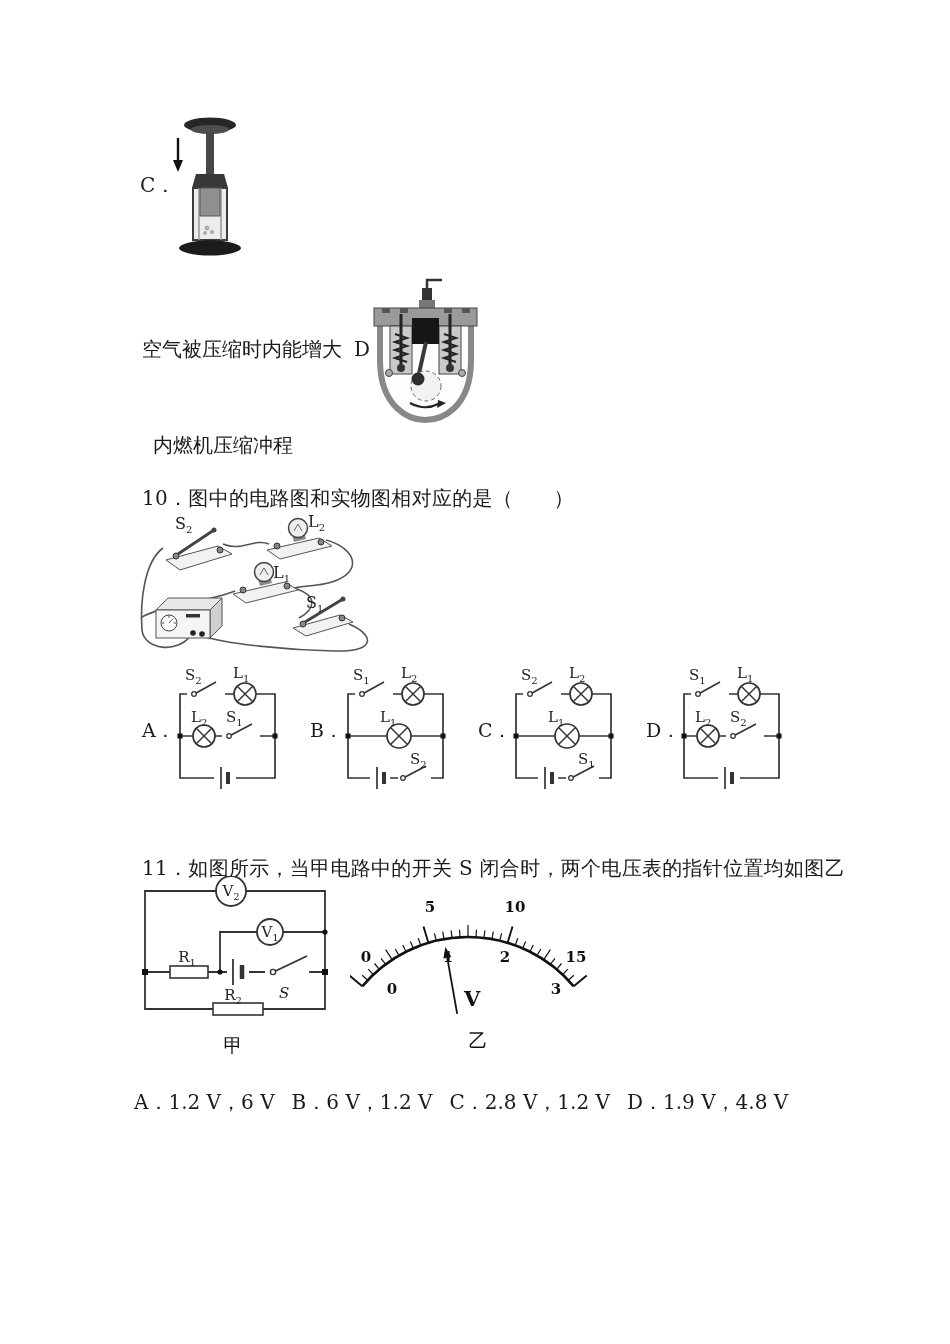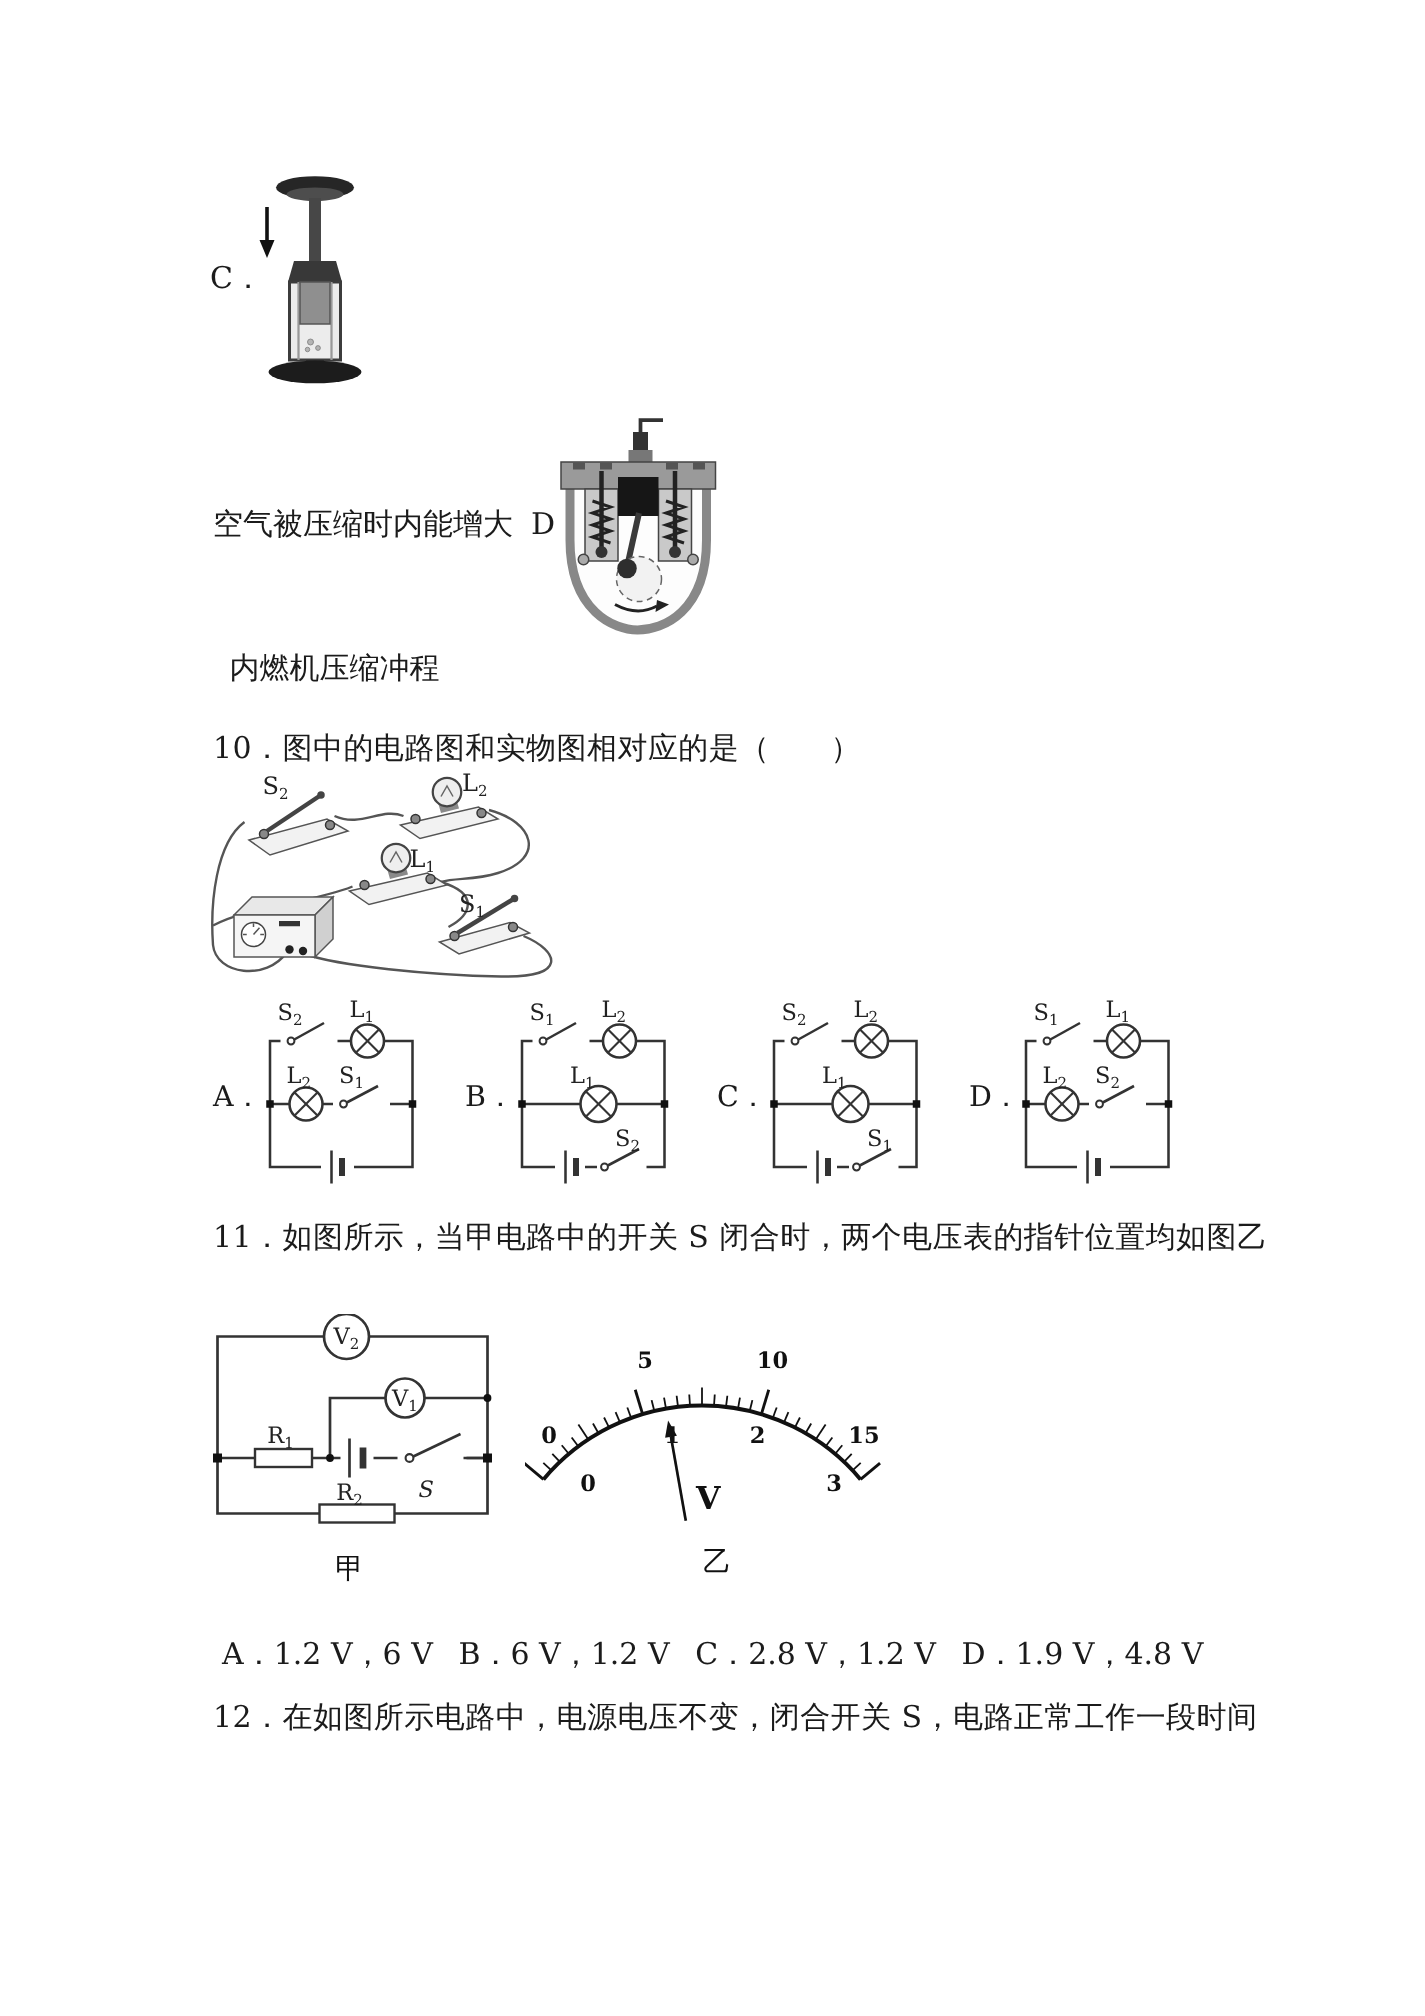--- a/index.html
+++ b/index.html
@@ -285,21 +285,21 @@
         <g>
           <line x1="51" y1="101" x2="51" y2="123" stroke="#333" stroke-width="1.7"></line>
           <line x1="58" y1="106" x2="58" y2="118" stroke="#333" stroke-width="4"></line>
         </g>
         <rect x="7.5" y="67.5" width="5" height="5" fill="#111"></rect>
         <rect x="102.5" y="67.5" width="5" height="5" fill="#111"></rect>
       </svg>
     </div>
   </div>
 
-<div class="abs qtext" style="left:142px;top:806px">
+<div class="abs qtext" style="left:142px;top:850px">
   <div>11．如图所示，当甲电路中的开关 S 闭合时，两个电压表的指针位置均如图乙</div>
 </div>
 
 <svg class="abs" style="left:133px;top:876px" width="200" height="180" viewBox="0 0 200 180">
   <path d="M12,15 H192 V133 H12 Z" fill="none" stroke="#333" stroke-width="1.8"></path>
   <line x1="12" y1="96" x2="192" y2="96" stroke="#333" stroke-width="1.8"></line>
   <path d="M87,96 V56 H192" fill="none" stroke="#333" stroke-width="1.8"></path>
   <circle cx="98" cy="15" r="15" fill="#fff" stroke="#333" stroke-width="1.8"></circle>
   <text class="clab" text-anchor="middle" x="98" y="20"><tspan>V</tspan><tspan class="csub" dy="3.5">2</tspan></text>
   <circle cx="137" cy="56" r="13" fill="#fff" stroke="#333" stroke-width="1.8"></circle>
@@ -363,22 +363,21 @@
       <text class="mnum" text-anchor="middle" x="42" y="112">0</text>
       <text class="mnum" text-anchor="middle" x="98" y="80">1</text>
       <text class="mnum" text-anchor="middle" x="155" y="80">2</text>
       <text class="mnum" text-anchor="middle" x="206" y="112">3</text>
       <line x1="107.2" y1="131.9" x2="97.3" y2="75.8" stroke="#111" stroke-width="1.8"></line>
       <polygon points="95.4,65.0 101.3,75.1 93.4,76.5" fill="#111"></polygon>
       <text class="munit" x="114" y="124">V</text>
       <text class="cncap" x="128" y="165" text-anchor="middle">乙</text>
     </svg></div>
 
-<div id="q11-choices" class="abs" style="left:148px;top:1089px">
+<div id="q11-choices" class="abs" style="left:134px;top:1089px">
     <span class="choice"><span>A．</span><span>1.2 V，6 V</span></span>
     <span class="choice"><span>B．</span><span>6 V，1.2 V</span></span>
     <span class="choice"><span>C．</span><span>2.8 V，1.2 V</span></span>
     <span class="choice"><span>D．</span><span>1.9 V，4.8 V</span></span>
   </div>
 
 <div class="abs qtext" style="left:142px;top:1126px">
-  <div>12．在如图所示电路中，电源电压不变，闭合开关 S，电路正常工作一段时间</div>
 </div>
 
 </body></html>

